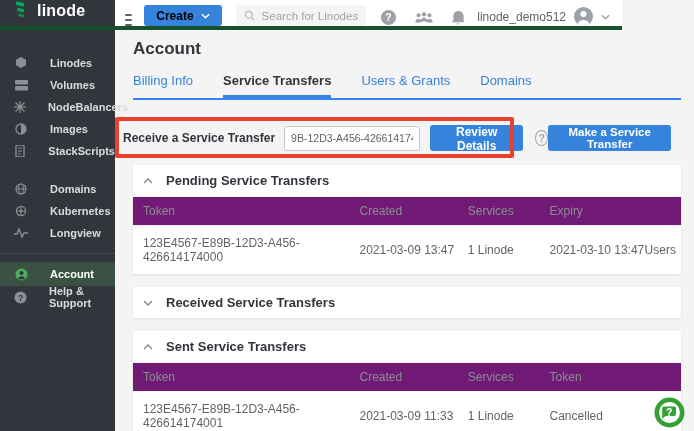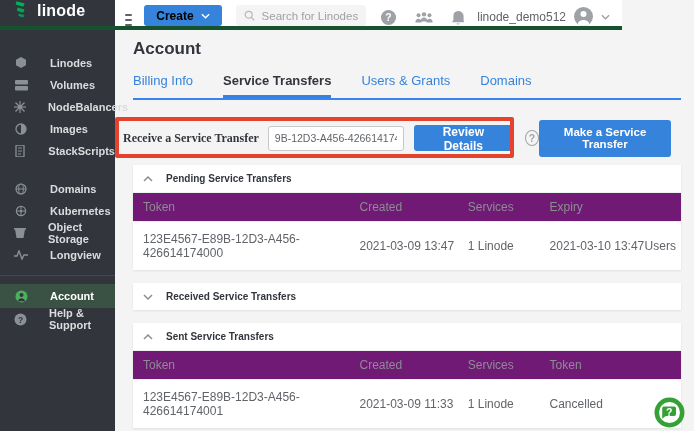--- a/index.html
+++ b/index.html
@@ -45,36 +45,36 @@
 
   
   .main { position:absolute; left:115px; top:30px; width:579px; height:401px; background:#f4f4f4; }
   .content { padding:9px 13px 0 18px; }
   .page-title { font-size:17px; font-weight:600; color:#32363C; }
   .tabs { display:flex; gap:30px; margin-top:14px; border-bottom:2px solid #3b82f6; }
   .tab { font-size:13px; color:#3683DC; padding-bottom:7px; border-bottom:3px solid transparent; cursor:pointer; }
   .tab.active { color:#32363C; font-weight:700; border-bottom-color:#3683DC; }
 
   .transfer-bar { margin-top:24px; margin-left:-10px; display:flex; align-items:center; position:relative; height:28px; }
-  .transfer-label { font-size:12px; font-weight:700; color:#32363C; white-space:nowrap;font-family:Liberation Serif, serif; }
+  .transfer-label { font-size:12px; font-weight:700; color:#32363C; white-space:nowrap; }
   .token-input { margin-left:9px; width:136px; height:25px; border:1px solid #c5c8cb; border-radius:3px;
                  font-size:10.5px; color:#606469; padding:0 6px; font-family:inherit; outline:none; }
   .review-btn { margin-left:10px; height:26px; background:#3683DC; color:#fff; border:none; border-radius:3px;
                 padding:0 13px; font-size:12px; font-weight:700; cursor:pointer; font-family:inherit; }
   .help-q { margin-left:12px; width:16px; height:16px; border-radius:50%; border:1.5px solid #a0a4a8;
             color:#a0a4a8; font-size:10.5px; font-weight:700; display:flex; align-items:center;
             justify-content:center; cursor:pointer; background:#f4f4f4; }
   .red-box { position:absolute; left:-8px; top:-7px; width:399px; height:41px;
              border:4px solid #E5432E; border-radius:2px; pointer-events:none; }
-  .make-btn { margin-left:auto; margin-right:10px; height:37px; background:#3683DC; color:#fff; border:none;
+  .make-btn { margin-left:auto; margin-right:10px; height:26px; background:#3683DC; color:#fff; border:none;
               border-radius:3px; padding:0 9px; font-size:11.5px; font-weight:700; cursor:pointer; font-family:inherit; }
 
   .panel { background:#fff; margin-top:13px; box-shadow:0 1px 2px rgba(50,54,60,.10); }
   .panel-head { display:flex; align-items:center; gap:13px; padding:8px 10px; cursor:pointer; }
-  .panel-title { font-size:10px; font-weight:700; color:#32363C; }
+  .panel-title { font-size:13px; font-weight:700; color:#32363C; }
   .thead { display:grid; padding:0 10px; background:#701a75; border-top:1px solid #f0f1f2;
            border-bottom:1px solid #f0f1f2; }
   .thead > div { font-size:12px; color:#8b8e91; padding:7px 0; }
   .trow { display:grid; padding:0 10px; align-items:center; }
   .trow > div { font-size:12px; color:#606469; padding:10px 0; }
   .cols-pending { grid-template-columns:41% 20.5% 15.5% 18% 5%; }
   .cols-sent { grid-template-columns:41% 20.5% 15.5% 23%; }
   .link { color:#3683DC; cursor:pointer; text-decoration:none; }
   .cell-action { text-align:right; }
 
@@ -223,29 +223,20 @@
               <line x1="6" y1="7.6" x2="6" y2="10.6"></line>
               <line x1="1.4" y1="6" x2="4.4" y2="6"></line>
               <line x1="7.6" y1="6" x2="10.6" y2="6"></line>
             </g>
           </svg>
         </span>
       <span>Kubernetes</span>
     </div>
     <div class="nav-item">
       <span class="ic">
-          <svg width="12" height="12" viewBox="0 0 12 12">
-            <path d="M1 2h10l-1.5 9h-7z" fill="#8b9096"></path>
-            <rect x="0" y="1" width="12" height="1.6" fill="#8b9096"></rect>
-          </svg>
-        </span>
-      <span>Object Storage</span>
-    </div>
-    <div class="nav-item">
-      <span class="ic">
           <svg width="14" height="10" viewBox="0 0 14 10">
             <polyline points="0,6 3,6 5,1 8,9 10,5 14,5" fill="none" stroke="#8b9096" stroke-width="1.4"></polyline>
           </svg>
         </span>
       <span>Longview</span>
     </div>
   </div>
   <div class="nav-divider"></div>
   <div class="nav-item active">
     <span class="ic">

